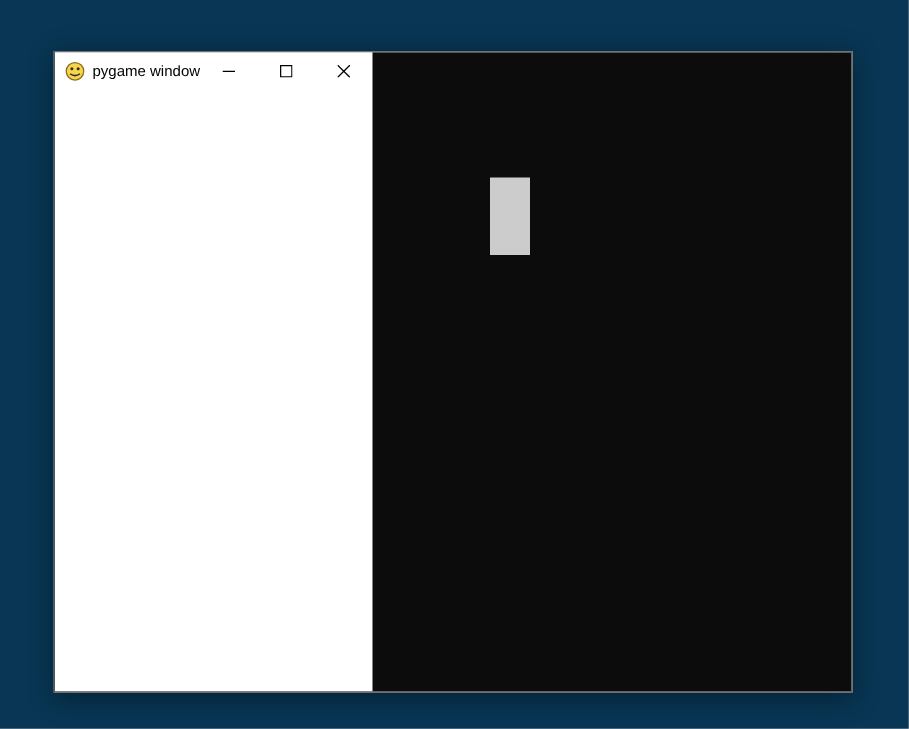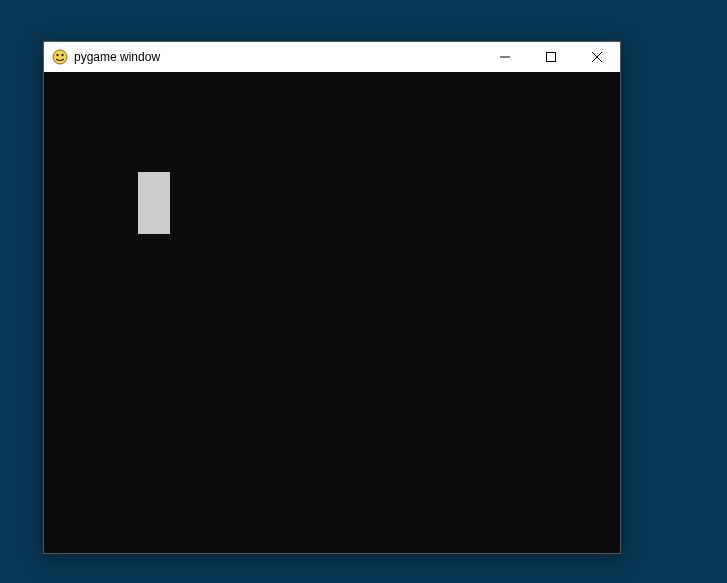--- a/index.html
+++ b/index.html
@@ -13,26 +13,26 @@
       height: 583px;
       font-family: "Segoe UI", Tahoma, sans-serif;
       font-size: 12px;
       overflow: hidden;
       position: relative;
     }
     .window {
       position: absolute;
       left: 43px;
       top: 41px;
-      width: 578px;
+      width: 639px;
       height: 513px;
       background: #fff;
       border: 1px solid #555;
       display: flex;
-      flex-direction: column;
+      flex-direction: row;
       box-shadow: 0 4px 20px rgba(0,0,0,0.4);
     }
     .titlebar {
       height: 30px;
       background: #fff;
       display: flex;
       align-items: center;
       padding-left: 8px;
       flex-shrink: 0;
     }

